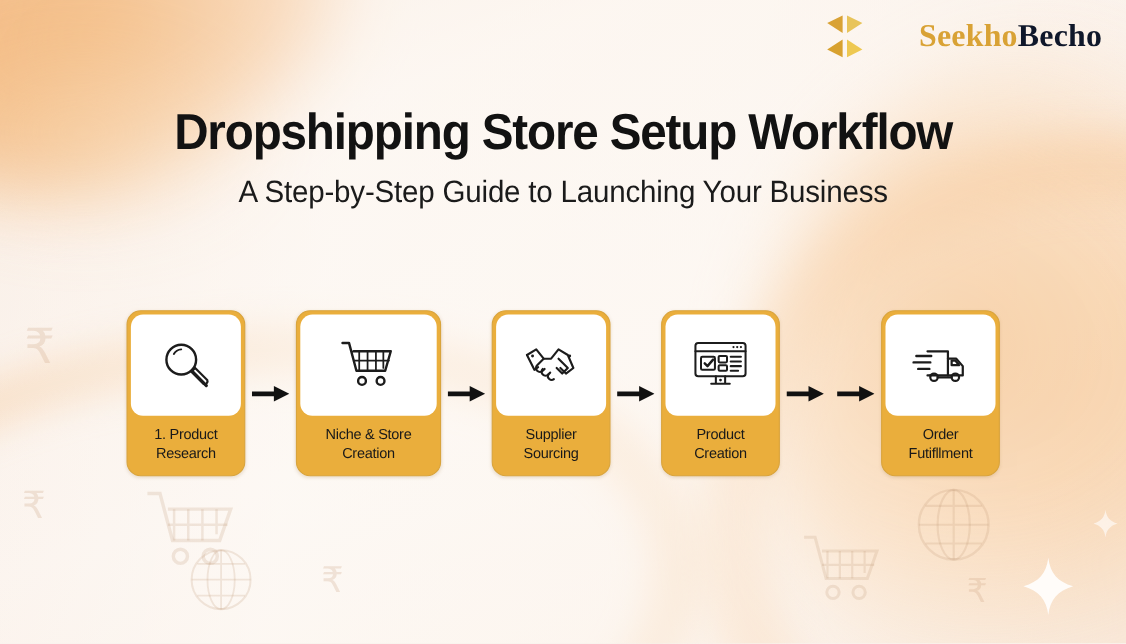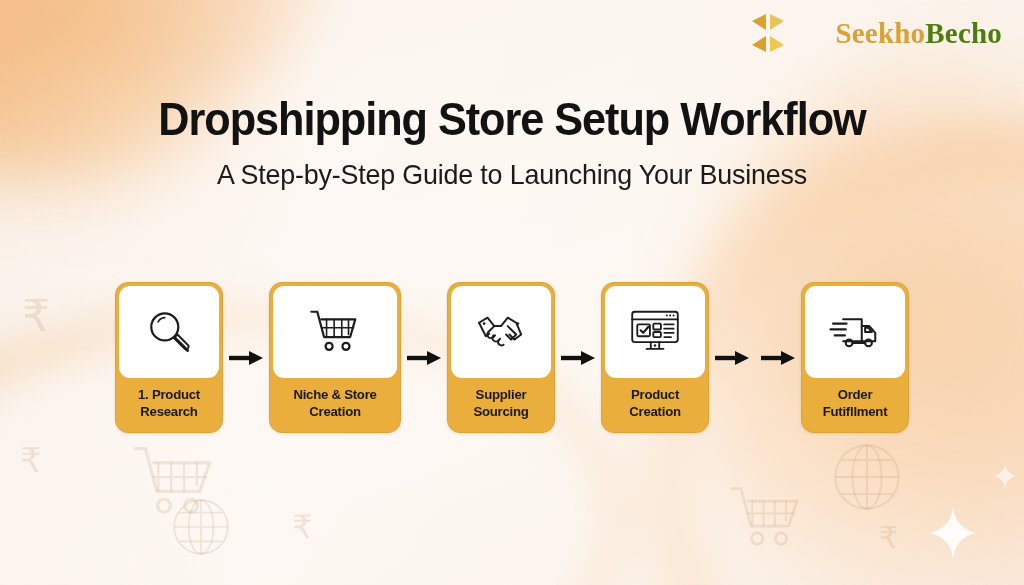--- a/index.html
+++ b/index.html
@@ -91,21 +91,21 @@
   }
   .logo-mark { width: 46px; height: 46px; display:block; }
   .logo-text {
     font-family: "Liberation Serif", serif;
     font-size: 29px;
     font-weight: 700;
     letter-spacing: .2px;
     white-space: nowrap;
   }
   .logo-text .seekho { color: #d9a235; margin-left: 38px; }
-  .logo-text .becho  { color: #4d7c0f; }
+  .logo-text .becho  { color: #0f172a; }
 
   .title {
     position: absolute;
     left: 0; right: 0; top: 96px;
     text-align: center;
     font-size: 46px;
     font-weight: 700;
     letter-spacing: -1.1px;
     color: #121212;
     line-height: 1;
@@ -150,21 +150,21 @@
     margin: 3px 3px 0 3px;
     display: flex;
     align-items: center;
     justify-content: center;
   }
   .card-icon svg { width: 54px; height: 54px; display:block; }
   .card-label {
     padding: 9px 4px 12px;
     text-align: center;
     font-size: 13.2px;
-    font-weight: 700;
+    font-weight: 400;
     color: #191919;
     line-height: 1.25;
     letter-spacing: -.25px;
     white-space: pre-line;
   }
   .card.wide { width: 132px; }
 
   .arrow {
     flex: 0 0 auto;
     width: 46px;

